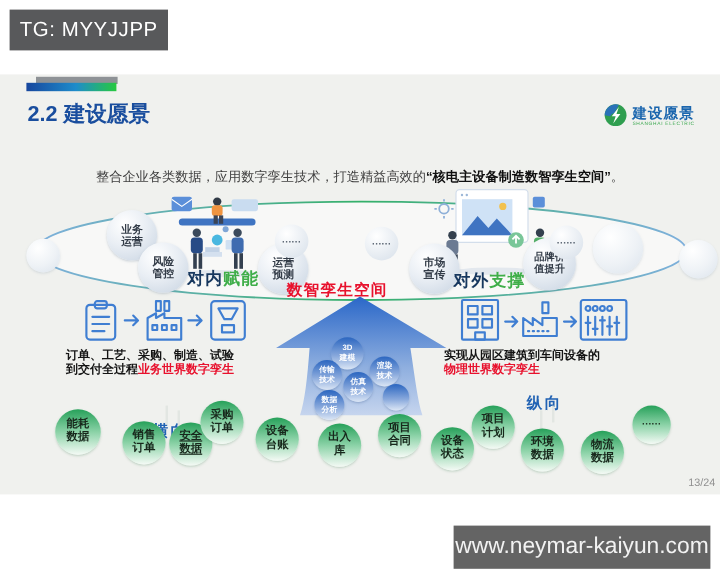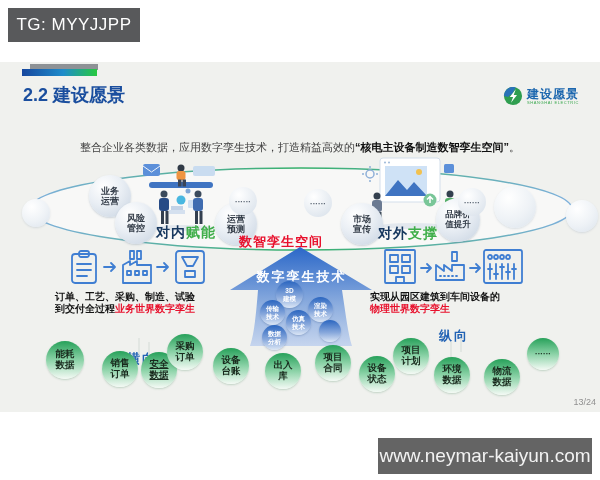--- a/index.html
+++ b/index.html
@@ -166,21 +166,20 @@
   <svg class="abs" style="left:228px;top:246px;" width="148" height="102">
     <defs>
       <linearGradient id="arrgrad" x1="0" y1="0" x2="0" y2="1">
         <stop offset="0" stop-color="#2a67c8"></stop>
           <stop offset="0.6" stop-color="#8fafdf"></stop>
           <stop offset="1" stop-color="#c6d5ee"></stop>
       </linearGradient>
     </defs>
     <path d="M72,1 L144,44 L114,44 C118,70 120,88 124,100 L22,100 C26,88 28,70 30,44 L2,44 Z" fill="url(#arrgrad)"></path>
   </svg>
-  <div class="arrow-label">数字孪生技术</div>
 
   <div class="bubble bubble-blue" style="left:276px;top:281px;width:27px;height:27px;">
       <span>3D</span>
       <span>建模</span>
     </div>
   <div class="bubble bubble-blue" style="left:260px;top:300px;width:25px;height:25px;">
       <span>传输</span>
       <span>技术</span>
     </div>
   <div class="bubble bubble-blue" style="left:308px;top:297px;width:25px;height:25px;">

